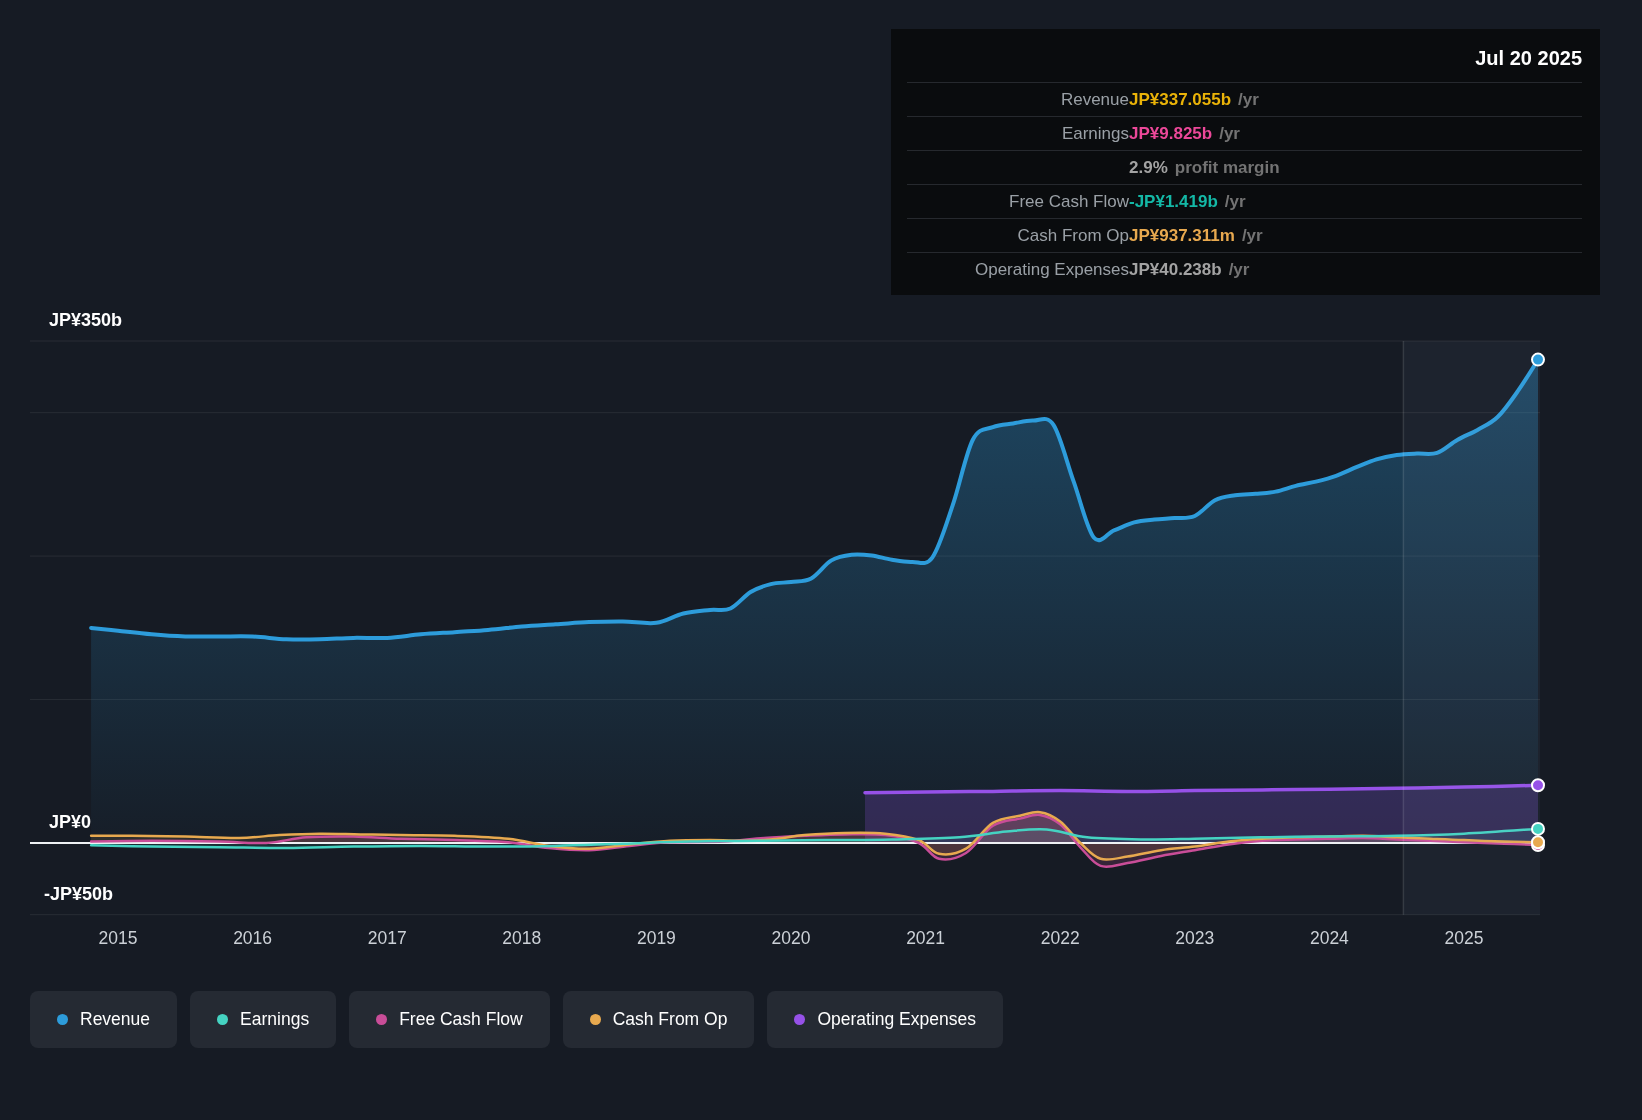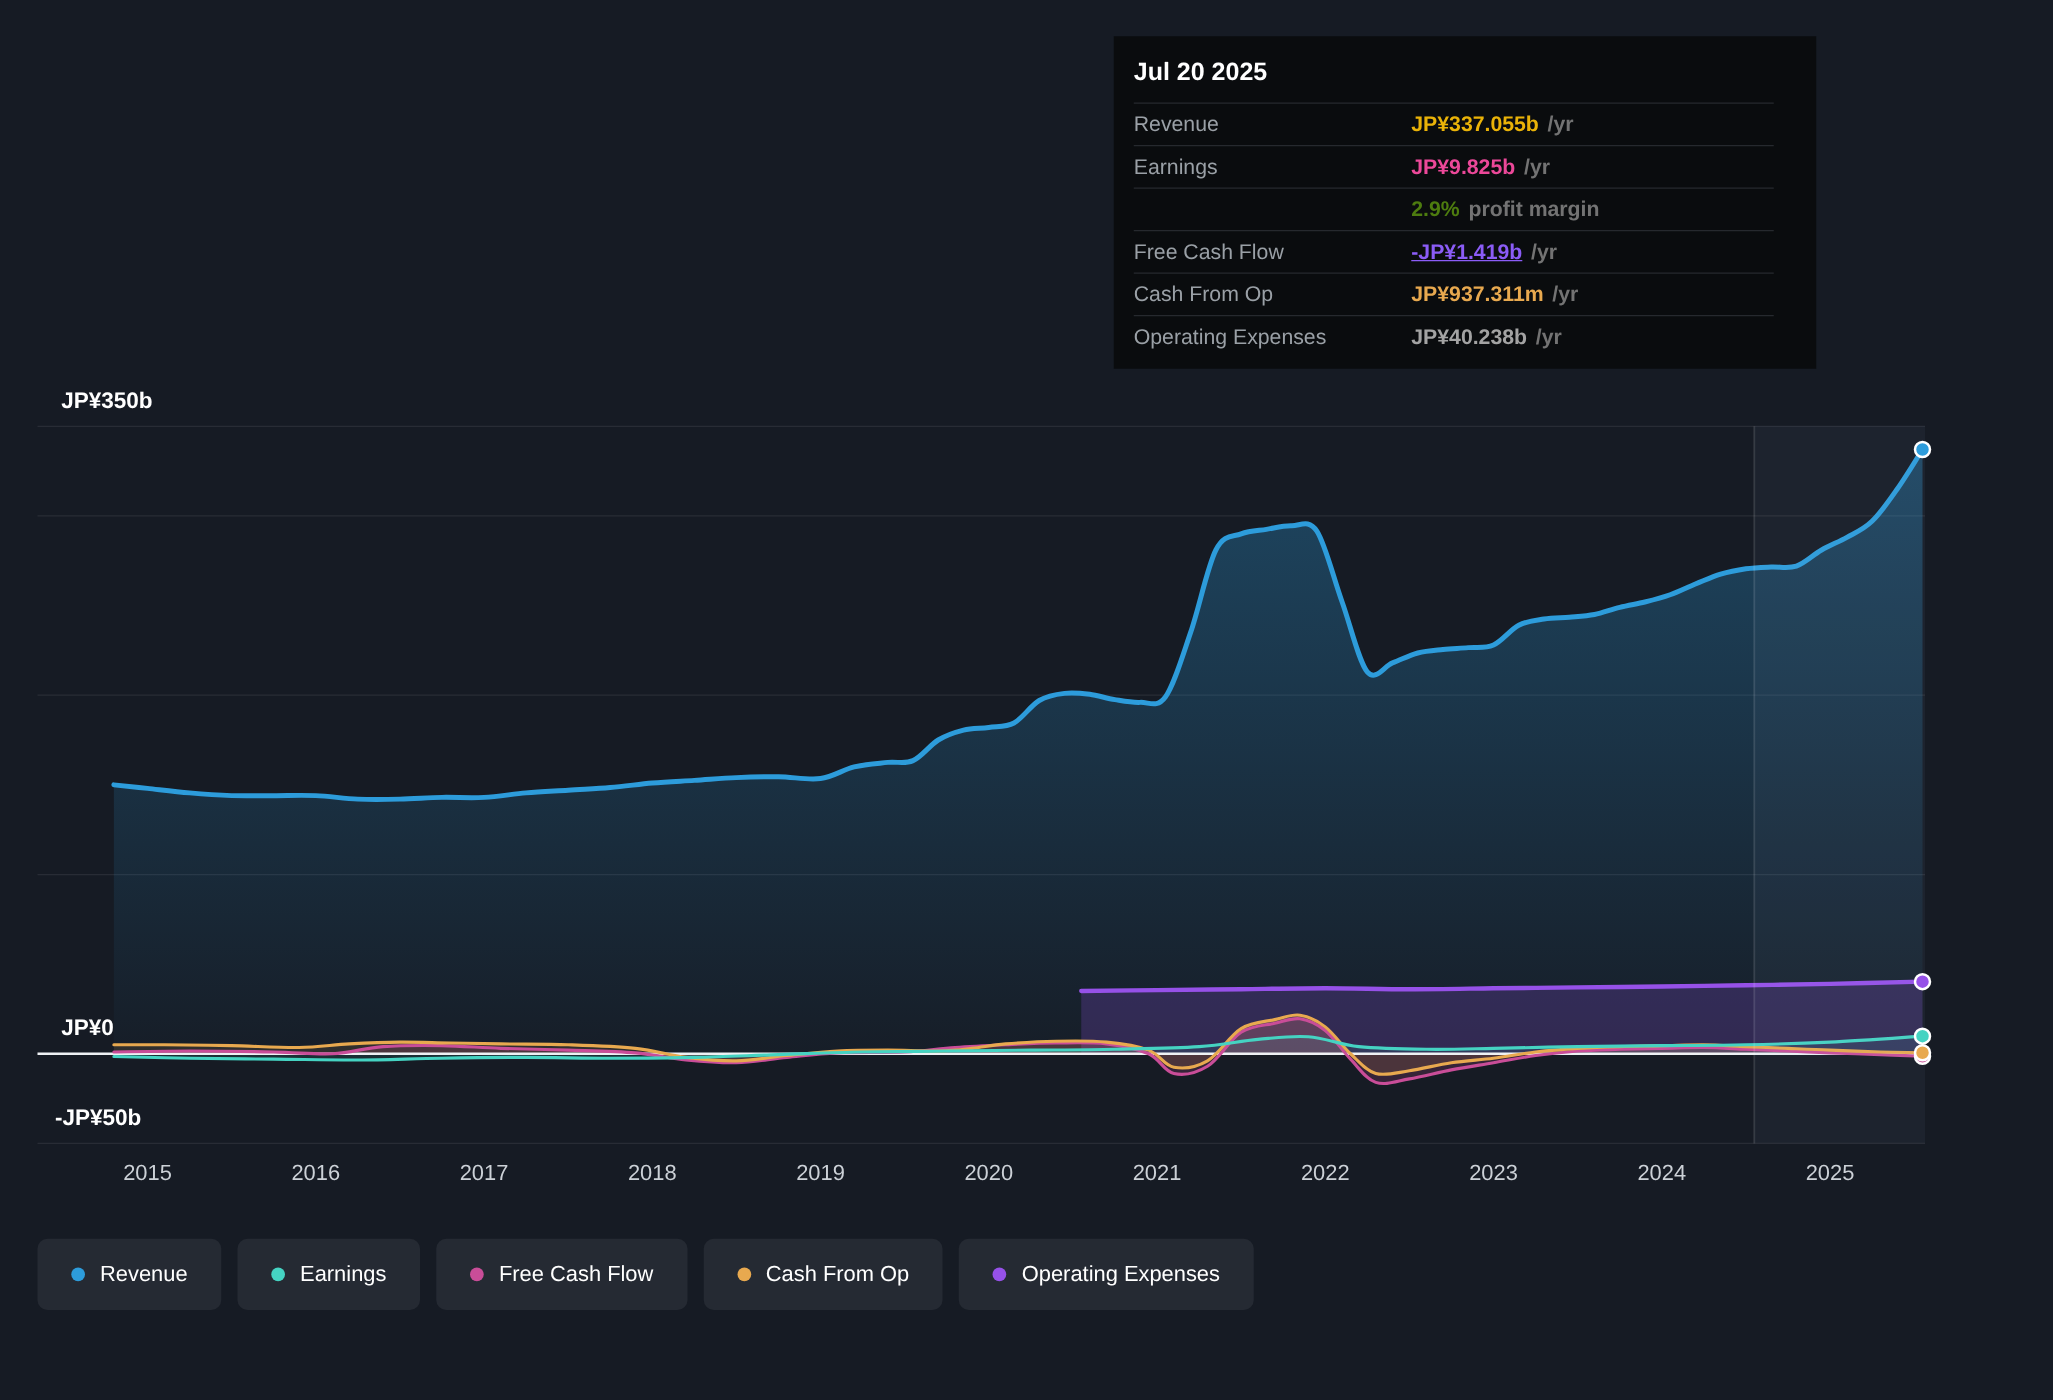--- a/index.html
+++ b/index.html
@@ -5,23 +5,24 @@
   html,body{margin:0;padding:0;background:#12161d;}
   .stage{
     position:relative;width:1642px;height:1120px;overflow:hidden;
     background:#161b24;
     font-family:"Liberation Sans", sans-serif;
   }
   svg text{font-family:"Liberation Sans", sans-serif;}
 
   
   .tooltip{
-    position:absolute;left:891px;top:29px;width:562px;height:266px;
-    background:#0a0c0e;box-sizing:border-box;padding:10px 34px 8px 16px;
+    position:absolute;left:891px;top:29px;width:709px;height:266px;
+    background:#0a0c0e;box-sizing:border-box;padding:10px 18px 8px 16px;
     z-index:5;
+    text-align:right;
   }
   .tooltip-title{
     font-size:20px;font-weight:700;color:#ffffff;
     padding:8px 0 12px 0;
   }
   .t-row{
     display:flex;align-items:baseline;
     border-top:1px solid #26292e;
     padding:7px 0 6px 0;
     font-size:17px;line-height:20px;
@@ -103,26 +104,26 @@
       <span class="t-value" style="color: #eab308;">JP¥337.055b</span>
       <span class="t-suffix">/yr</span>
     </div>
     <div class="t-row">
       <span class="t-label">Earnings</span>
       <span class="t-value" style="color: #ec4899;">JP¥9.825b</span>
       <span class="t-suffix">/yr</span>
     </div>
     <div class="t-row">
       <span class="t-label"></span>
-      <span class="t-value" style="color: #4d7c0f;">2.9%</span>
+      <span class="t-value" style="color: #a3a3a3;">2.9%</span>
       <span class="t-suffix">profit margin</span>
     </div>
     <div class="t-row">
       <span class="t-label">Free Cash Flow</span>
-      <span class="t-value" style="color: #8b5cf6; text-decoration: underline;">-JP¥1.419b</span>
+      <span class="t-value" style="color: #14b8a6;">-JP¥1.419b</span>
       <span class="t-suffix">/yr</span>
     </div>
     <div class="t-row">
       <span class="t-label">Cash From Op</span>
       <span class="t-value" style="color: rgb(232, 169, 79);">JP¥937.311m</span>
       <span class="t-suffix">/yr</span>
     </div>
     <div class="t-row">
       <span class="t-label">Operating Expenses</span>
       <span class="t-value" style="color: #a3a3a3;">JP¥40.238b</span>

